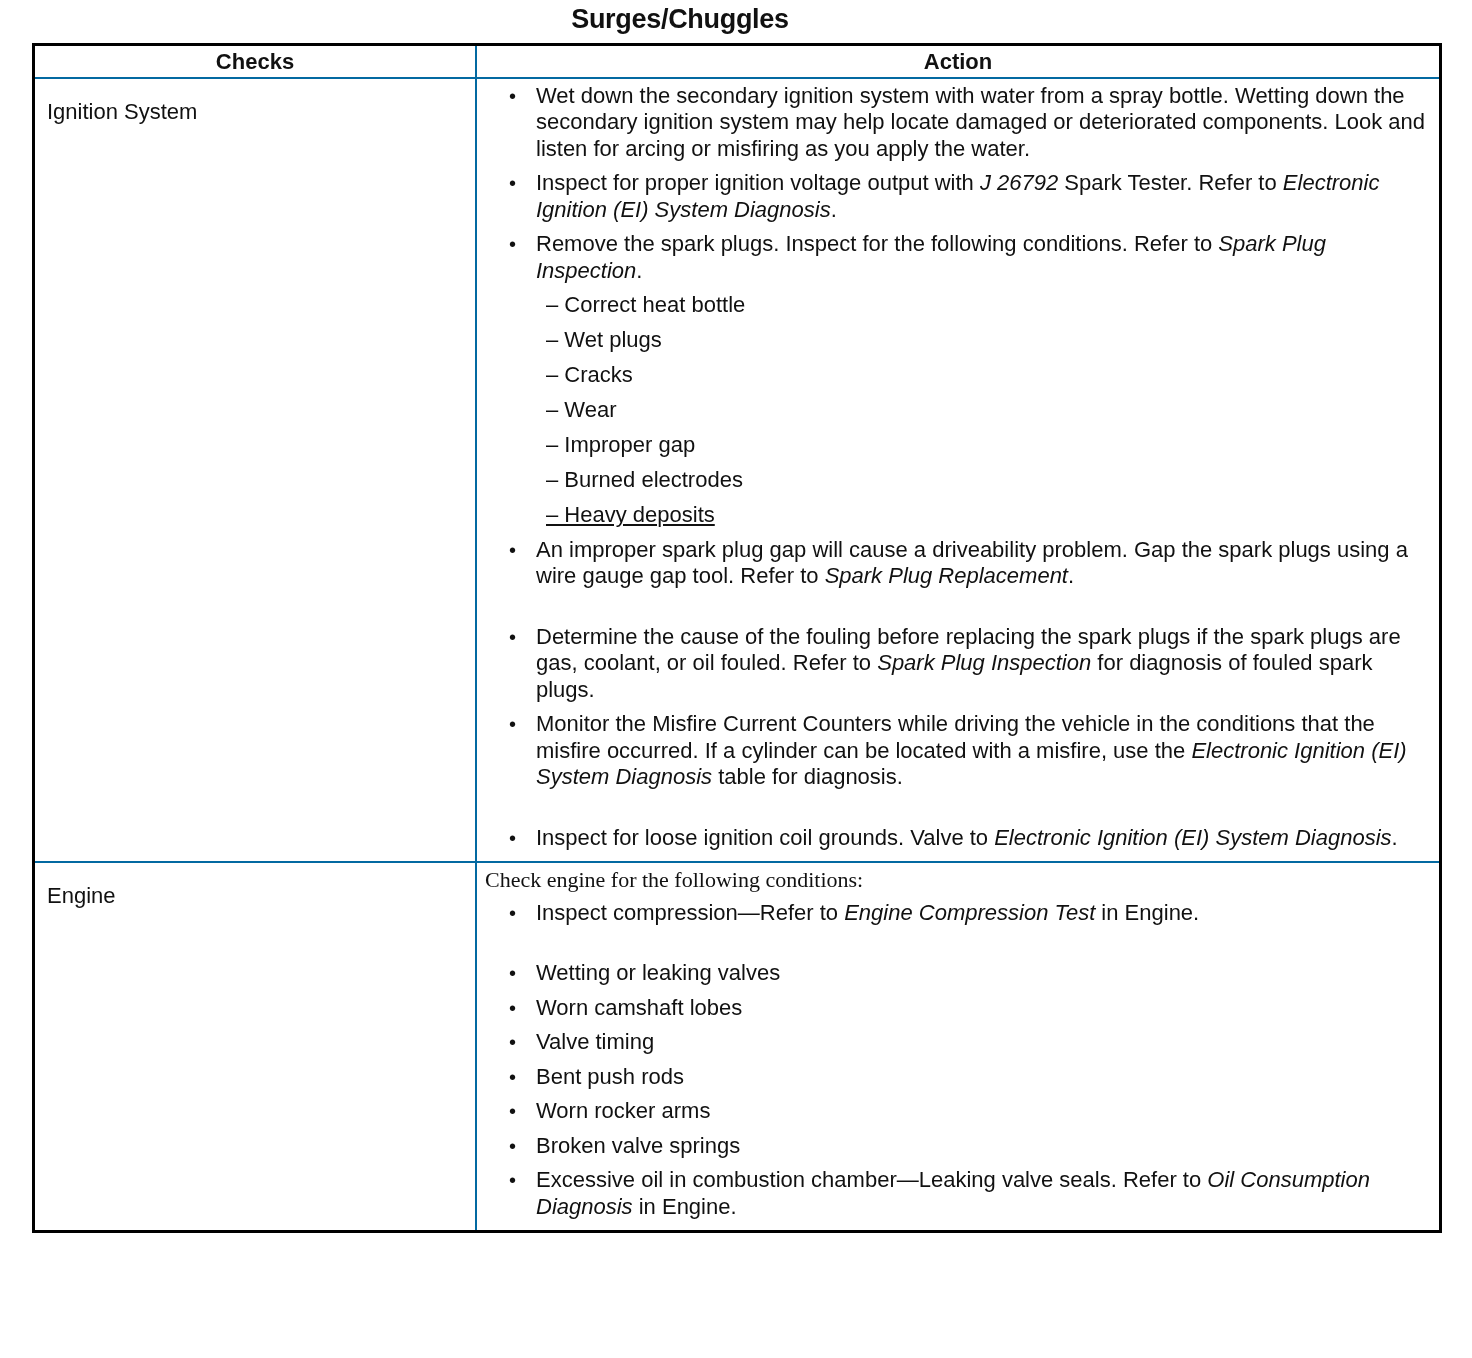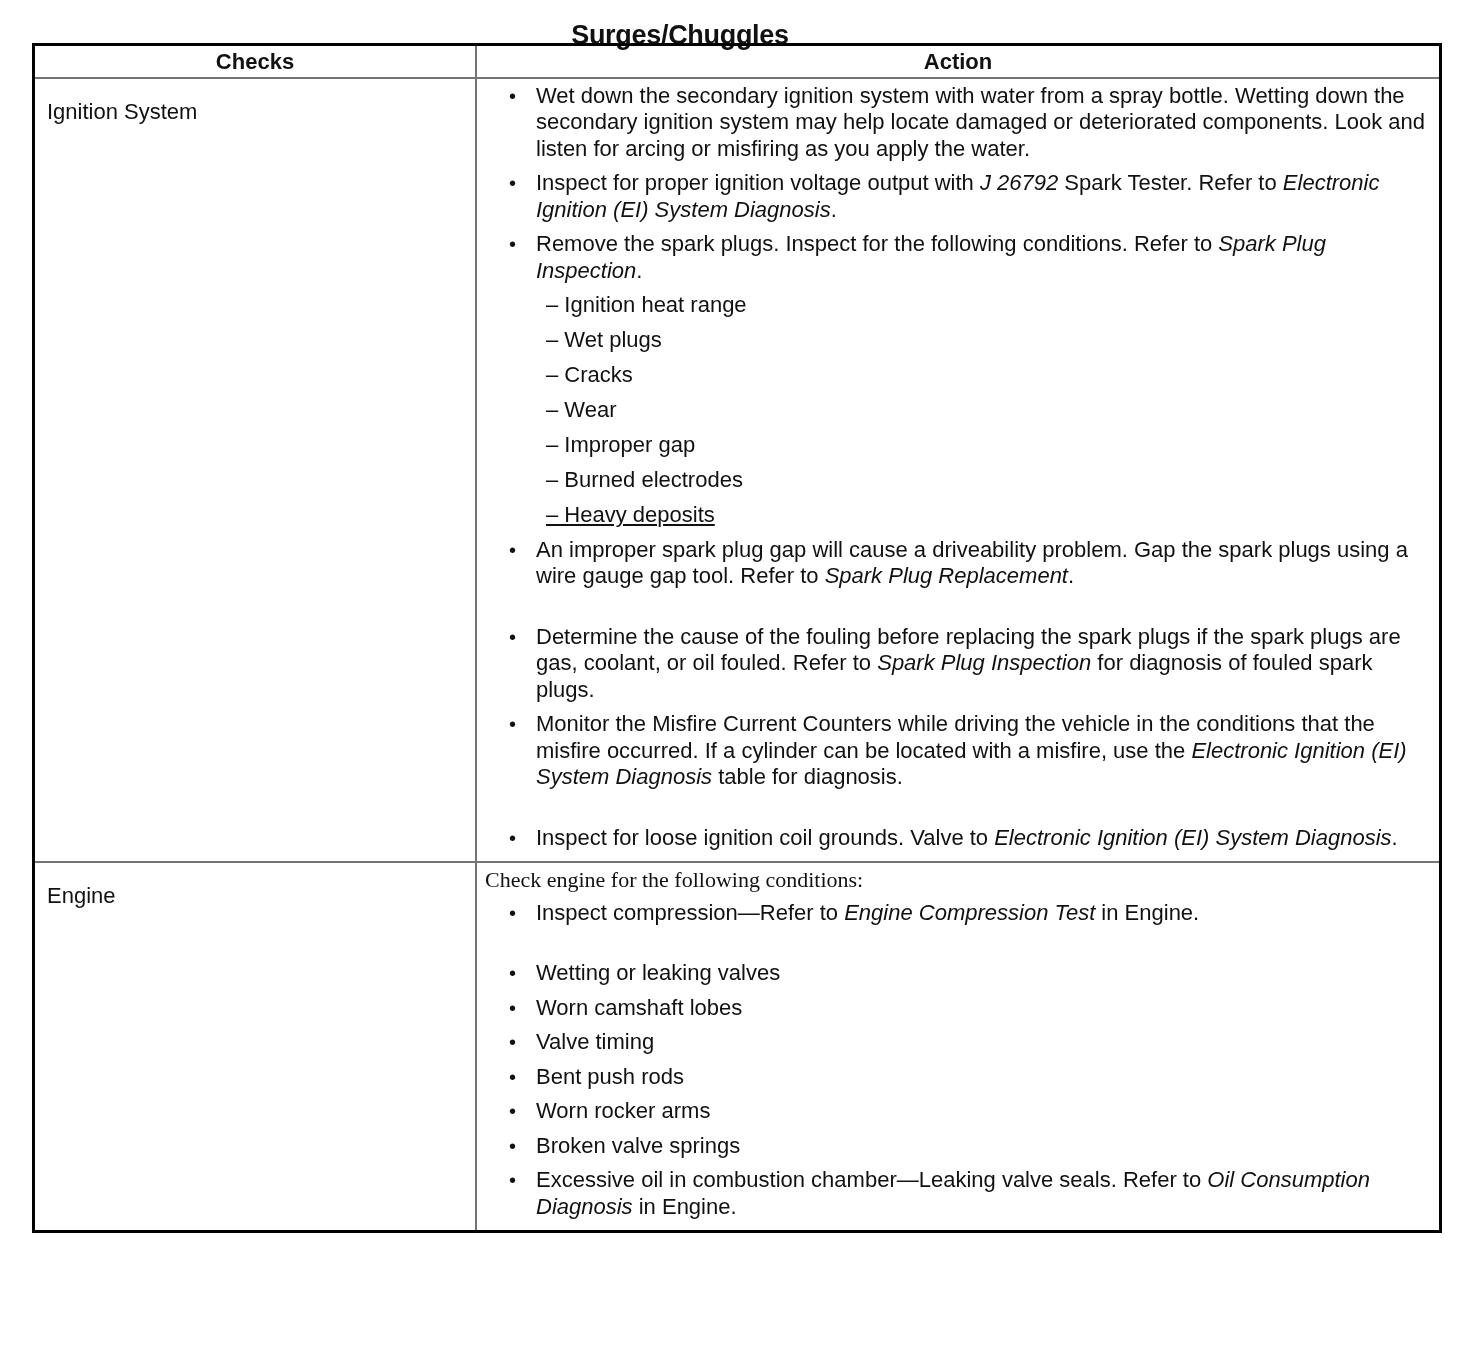--- a/index.html
+++ b/index.html
@@ -1,29 +1,29 @@
 <!DOCTYPE html>
 <html><head>
 <meta charset="utf-8">
 <style>
   html, body { margin: 0; padding: 0; background: #ffffff; }
   body {
     width: 1472px; height: 1358px; position: relative; overflow: hidden;
     font-family: "Liberation Sans", sans-serif; color: #111;
   }
   .title {
-    position: absolute; left: 0; width: 1360px; top: 20px;
+    position: absolute; left: 0; width: 1360px; top: 4px;
     text-align: center; font-weight: bold; font-size: 27px; letter-spacing: -0.3px;
   }
   table.main {
     position: absolute; left: 32px; top: 43px; width: 1410px;
     border-collapse: collapse; border: 3px solid #000;
     font-size: 22px; line-height: 26.5px;
   }
-  table.main th, table.main td { border: 2px solid #737373; vertical-align: top; }
+  table.main th, table.main td { border: 2px solid #0369a1; vertical-align: top; }
   table.main th { font-weight: bold; font-size: 22px; padding: 3px 0 1px; text-align: center; }
   .col-checks { width: 440px; }
   td.check { padding: 20px 12px; }
   td.action { padding: 4px 8px 2px 32px; }
   td.action.plain { padding-left: 8px; }
   ul.bullets { list-style: none; margin: 0; padding: 0; }
   ul.bullets > li { position: relative; padding-left: 27px; margin-bottom: 8px; }
   ul.bullets > li::before {
     content: "\2022"; position: absolute; left: 0; top: 0; font-size: 20px;
   }
@@ -48,21 +48,21 @@
     </tr>
   </thead>
   <tbody>
     <tr>
       <td class="check">Ignition System</td>
       <td class="action">
         <ul class="bullets">
             <li><span>Wet down the secondary ignition system with water from a spray bottle. Wetting down the secondary ignition system may help locate damaged or deteriorated components. Look and listen for arcing or misfiring as you apply the water.</span></li>
             <li><span>Inspect for proper ignition voltage output with </span><em>J 26792</em><span> Spark Tester. Refer to </span><em>Electronic Ignition (EI) System Diagnosis</em><span>.</span></li>
             <li><span>Remove the spark plugs. Inspect for the following conditions. Refer to </span><em>Spark Plug Inspection</em><span>.</span><ul class="dashes">
-                <li>– Ignition heat range</li>
+                <li>– Correct heat bottle</li>
                 <li>– Wet plugs</li>
                 <li>– Cracks</li>
                 <li>– Wear</li>
                 <li>– Improper gap</li>
                 <li>– Burned electrodes</li>
                 <li>– Heavy deposits</li>
               </ul></li>
             <li class="gap"><span>An improper spark plug gap will cause a driveability problem. Gap the spark plugs using a wire gauge gap tool. Refer to </span><em>Spark Plug Replacement</em><span>.</span></li>
             <li><span>Determine the cause of the fouling before replacing the spark plugs if the spark plugs are gas, coolant, or oil fouled. Refer to </span><em>Spark Plug Inspection</em><span> for diagnosis of fouled spark plugs.</span></li>
             <li class="gap"><span>Monitor the Misfire Current Counters while driving the vehicle in the conditions that the misfire occurred. If a cylinder can be located with a misfire, use the </span><em>Electronic Ignition (EI) System Diagnosis</em><span> table for diagnosis.</span></li>

